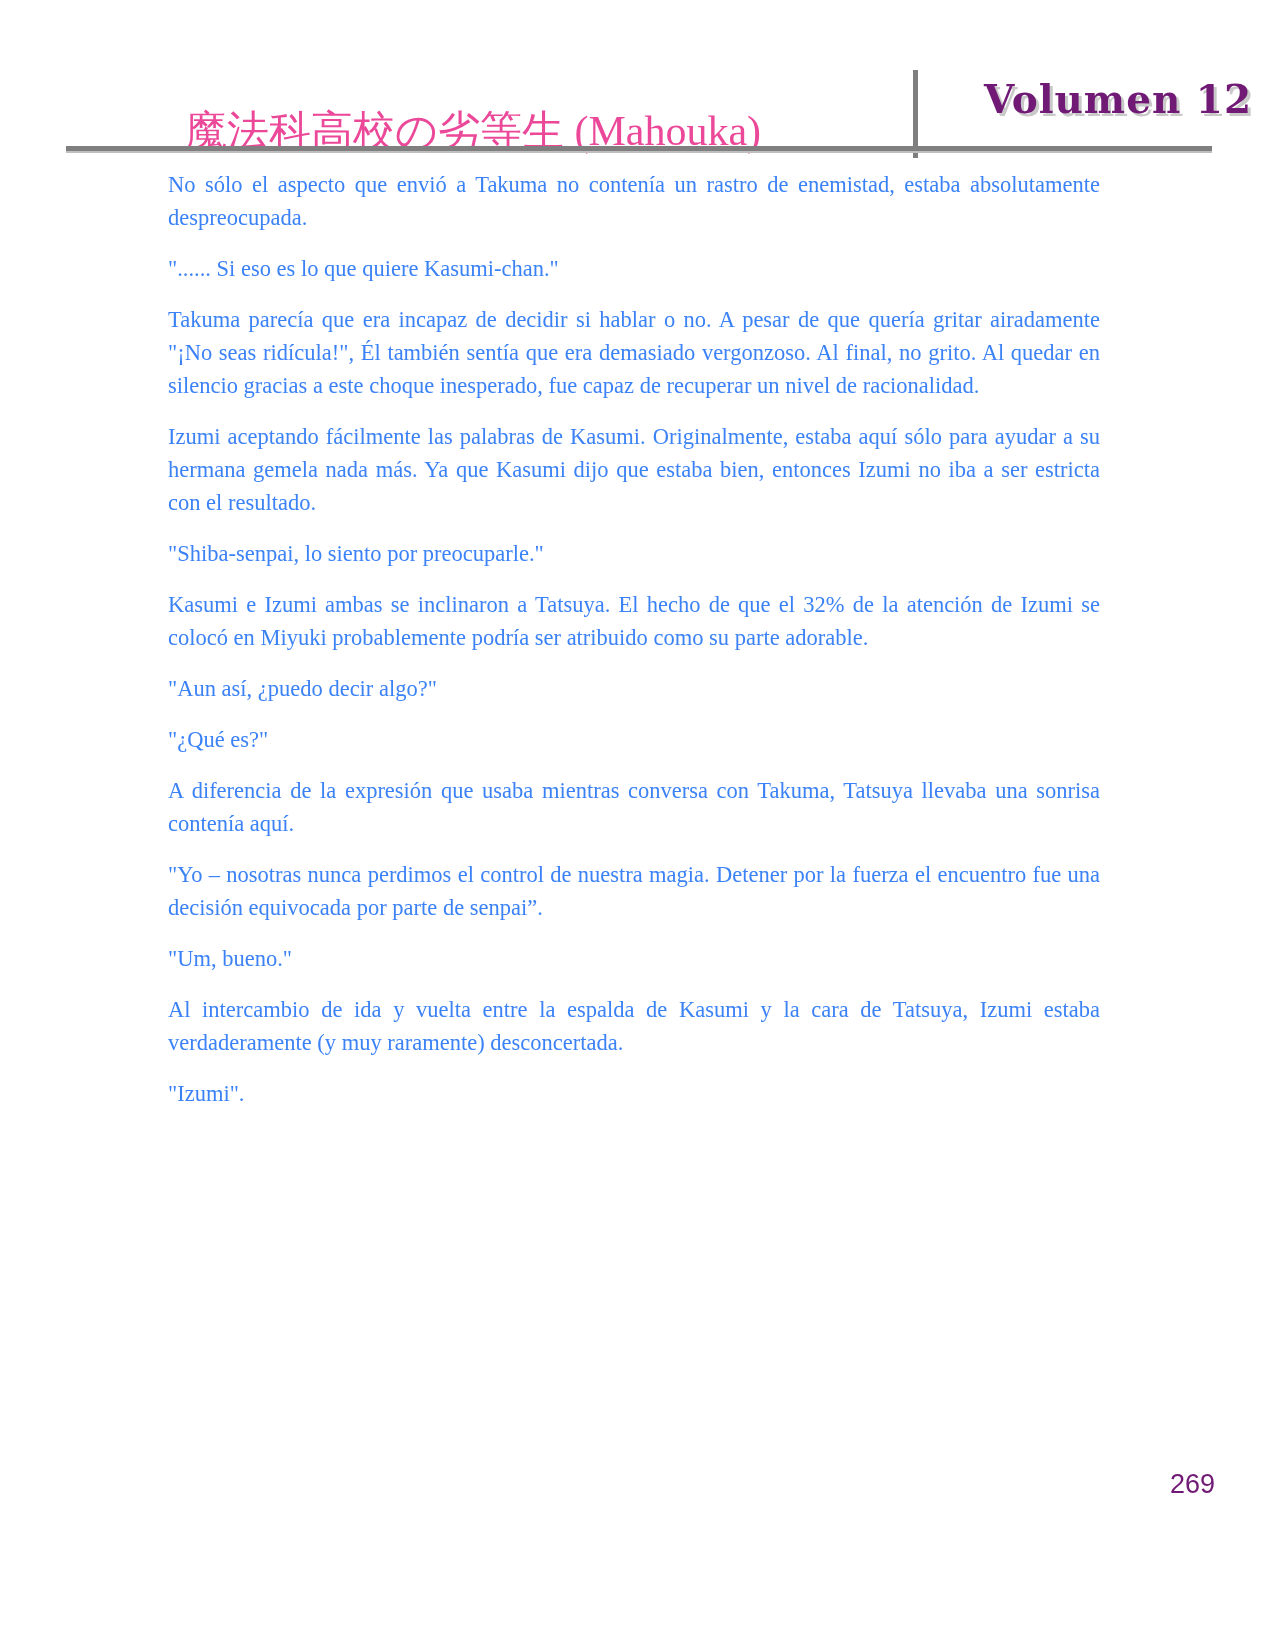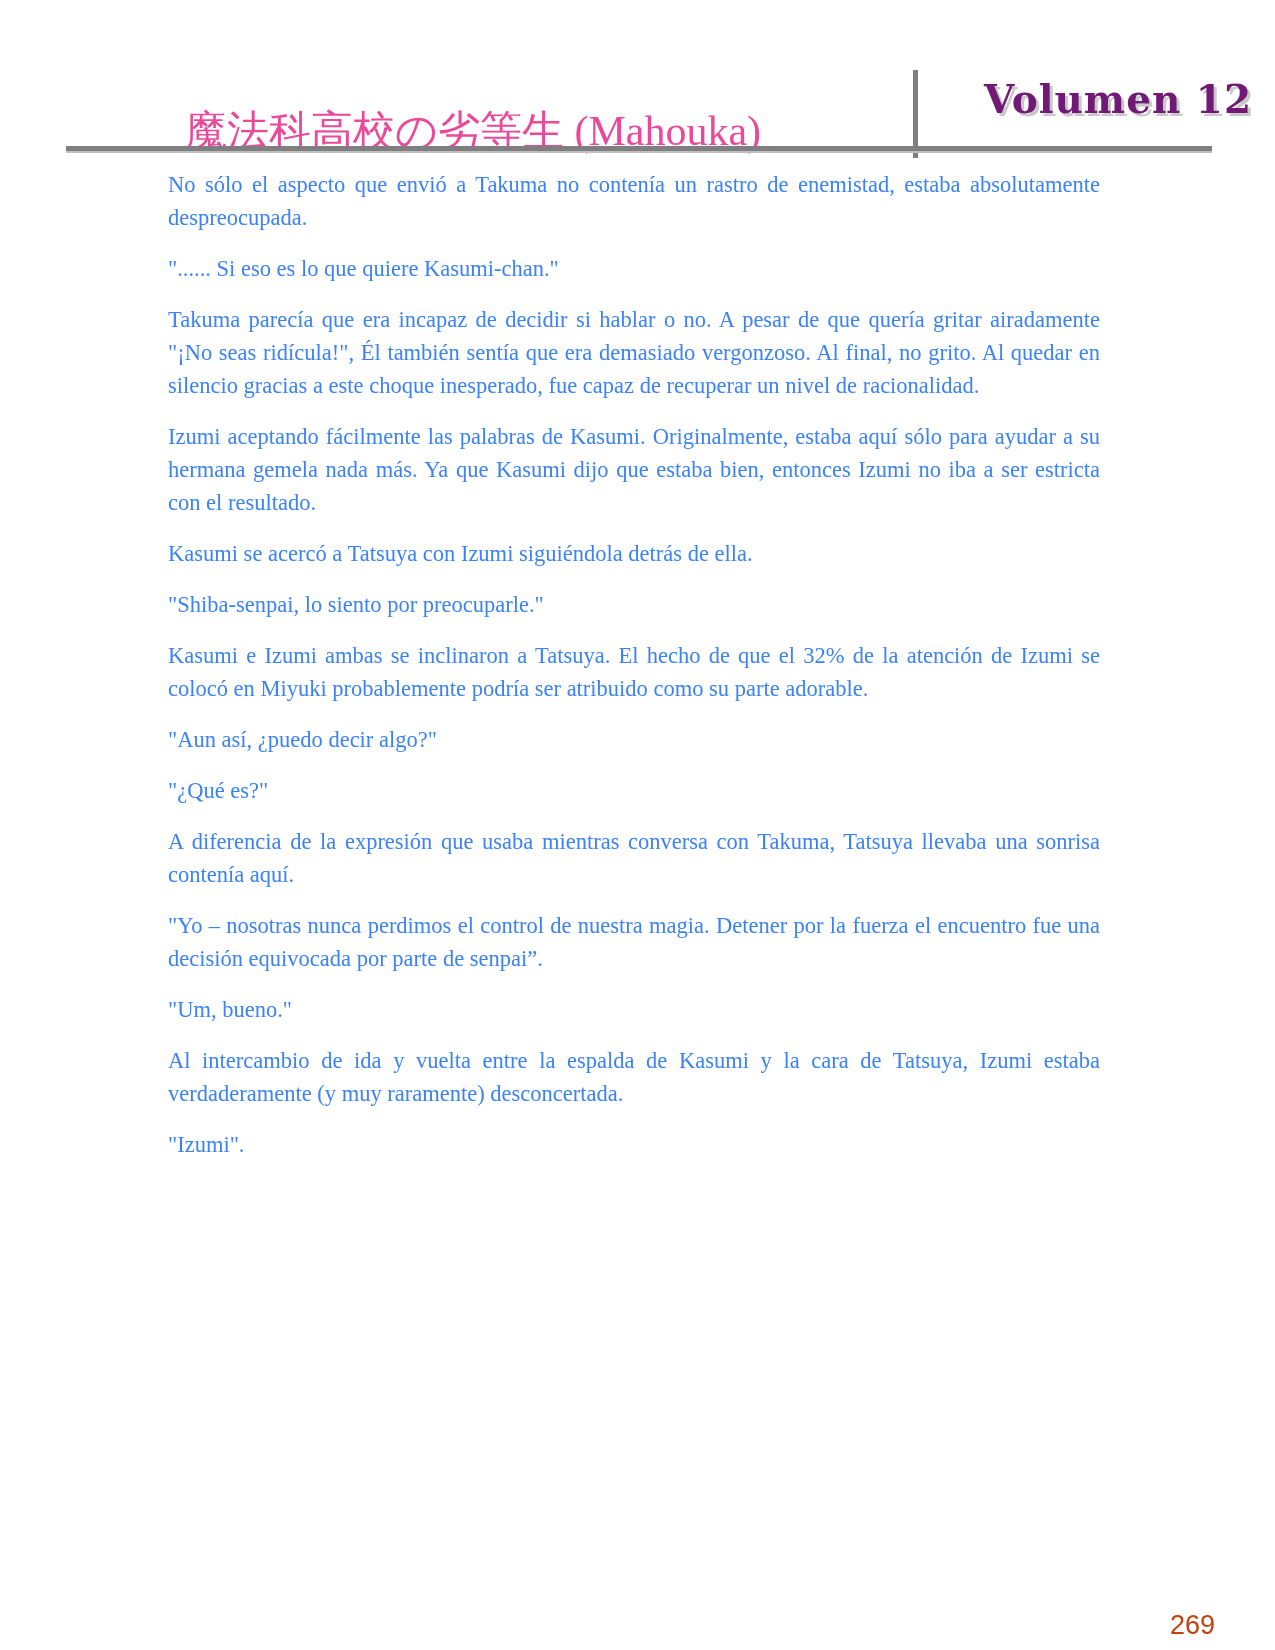--- a/index.html
+++ b/index.html
@@ -76,45 +76,44 @@
     margin: 0 0 18px 0;
     font-size: 22.5px;
     line-height: 33px;
     text-align: justify;
     text-justify: inter-word;
     color: #3b82f6;
   }
   
   .page-number {
     position: absolute;
-    top: 1610px;
+    top: 1469px;
     right: 60px;
     font-family: "Liberation Sans", sans-serif;
     font-size: 27px;
-    color: #c2410c;
+    color: #701a75;
   }
 </style>
 </head>
 <body>
 
 <div class="page">
 
   <div class="header">
     <div class="doc-title">魔法科高校の劣等生 (Mahouka)</div>
     <div class="vertical-divider"></div>
     <div class="volume-badge">Volumen 12</div>
     <div class="header-rule"></div>
   </div>
 
   <div class="content">
       <p>No sólo el aspecto que envió a Takuma no contenía un rastro de enemistad, estaba absolutamente despreocupada.</p>
       <p>"...... Si eso es lo que quiere Kasumi-chan."</p>
       <p>Takuma parecía que era incapaz de decidir si hablar o no. A pesar de que quería gritar airadamente "¡No seas ridícula!", Él también sentía que era demasiado vergonzoso. Al final, no grito. Al quedar en silencio gracias a este choque inesperado, fue capaz de recuperar un nivel de racionalidad.</p>
       <p>Izumi aceptando fácilmente las palabras de Kasumi. Originalmente, estaba aquí sólo para ayudar a su hermana gemela nada más. Ya que Kasumi dijo que estaba bien, entonces Izumi no iba a ser estricta con el resultado.</p>
-      <p>Kasumi se acercó a Tatsuya con Izumi siguiéndola detrás de ella.</p>
       <p>"Shiba-senpai, lo siento por preocuparle."</p>
       <p>Kasumi e Izumi ambas se inclinaron a Tatsuya. El hecho de que el 32% de la atención de Izumi se colocó en Miyuki probablemente podría ser atribuido como su parte adorable.</p>
       <p>"Aun así, ¿puedo decir algo?"</p>
       <p>"¿Qué es?"</p>
       <p>A diferencia de la expresión que usaba mientras conversa con Takuma, Tatsuya llevaba una sonrisa contenía aquí.</p>
       <p>"Yo – nosotras nunca perdimos el control de nuestra magia. Detener por la fuerza el encuentro fue una decisión equivocada por parte de senpai”.</p>
       <p>"Um, bueno."</p>
       <p>Al intercambio de ida y vuelta entre la espalda de Kasumi y la cara de Tatsuya, Izumi estaba verdaderamente (y muy raramente) desconcertada.</p>
       <p>"Izumi".</p>
     </div>

